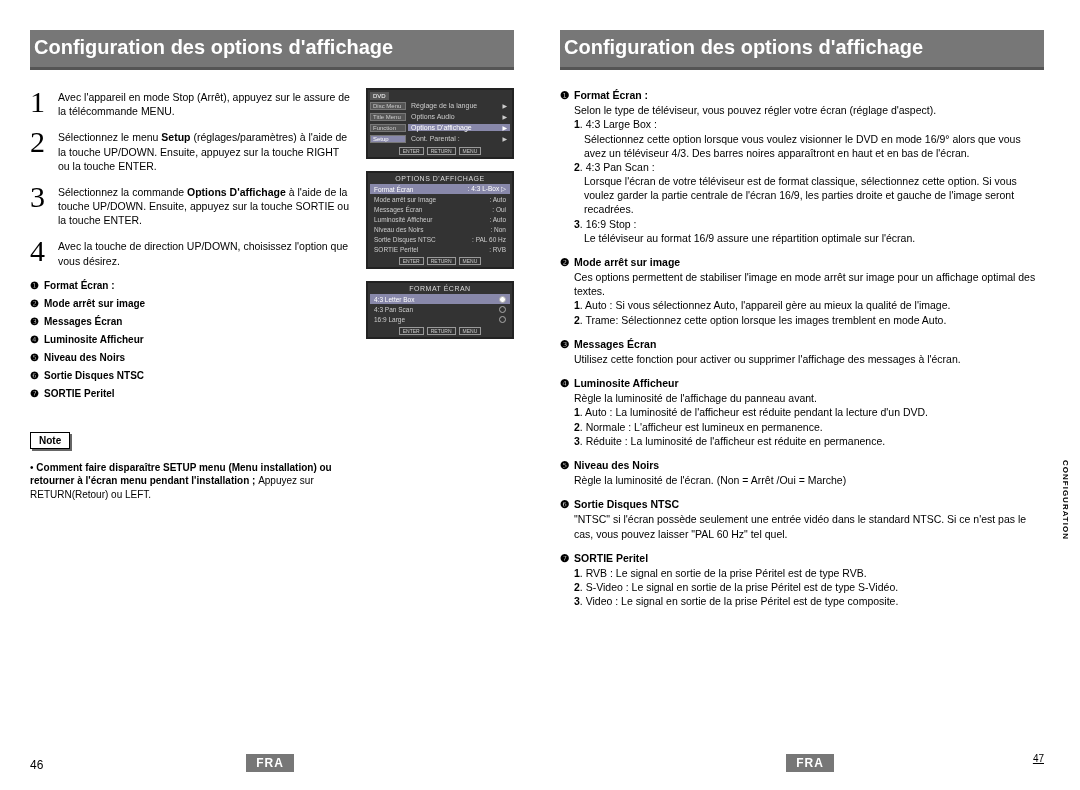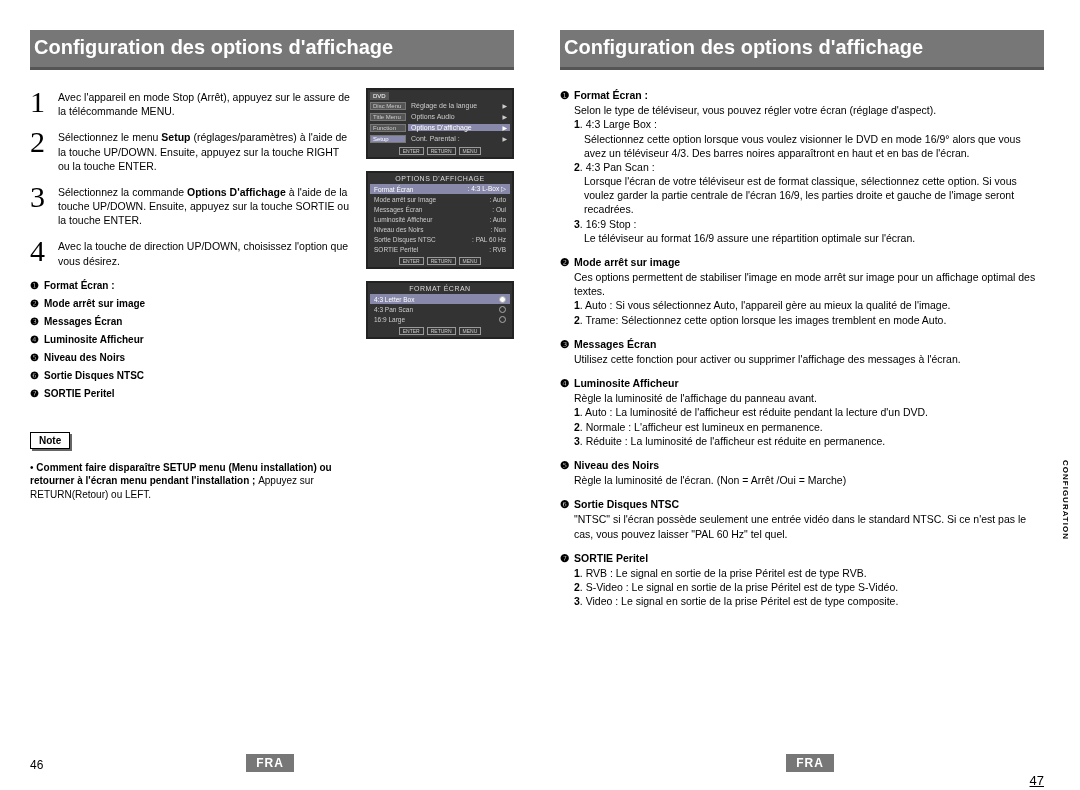--- a/index.html
+++ b/index.html
@@ -44,21 +44,21 @@
   .item { font-size: 10.5px; line-height: 1.35; margin-bottom: 10px; }
   .item .hd { font-weight: bold; margin-bottom: 1px; }
   .item .hd .n { display:inline-block; width:14px; }
   .item .bd { padding-left: 14px; }
   .item .sub { padding-left: 14px; }
   .item .sub .sn { font-weight: bold; }
 
   .pagefoot { position:absolute; bottom:18px; left:0; right:0; display:flex; justify-content:center; font-size:10px; }
   .pagefoot .lang { background:#777; color:#fff; font-weight:bold; font-size:12px; padding:2px 10px; letter-spacing:1px; }
   .pageno-l { position:absolute; bottom:18px; left:30px; font-size:12px; }
-  .pageno-r { position:absolute; bottom:2px; right:36px; font-size:13px;text-decoration:underline; }
+  .pageno-r { position:absolute; bottom:26px; right:36px; font-size:10px;text-decoration:underline; }
 
   .sidelabel { position:absolute; right:10px; top:460px; writing-mode:vertical-rl; font-size:8px; font-weight:bold; letter-spacing:1px; }
 </style>
 </head>
 <body>
 
 <div class="spread">
 
   <div class="page">
     <div class="banner">Configuration des options d'affichage</div>

